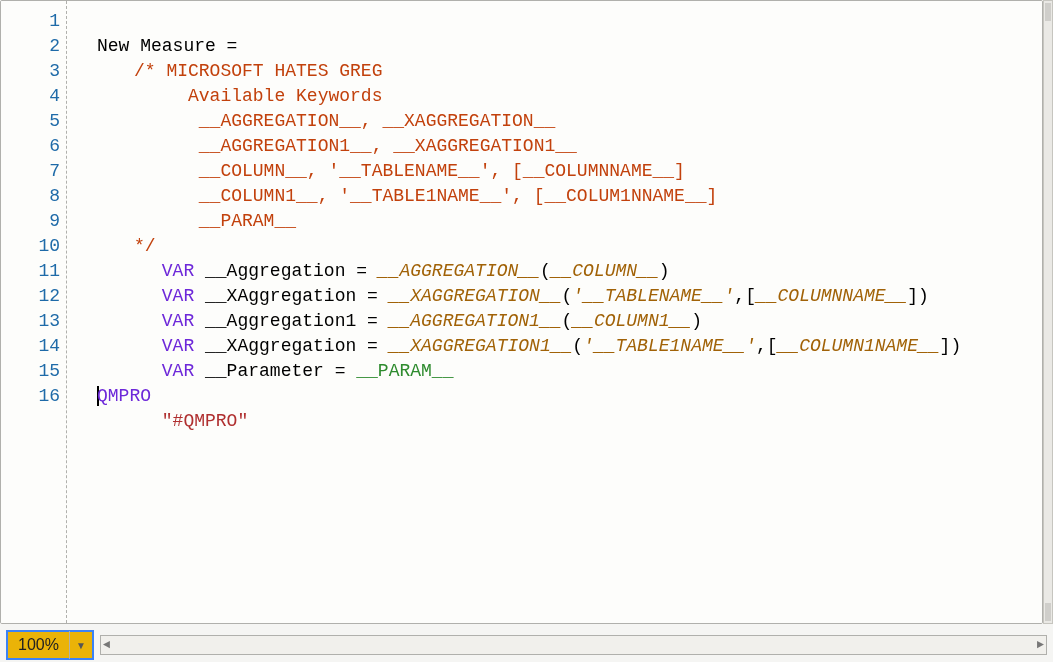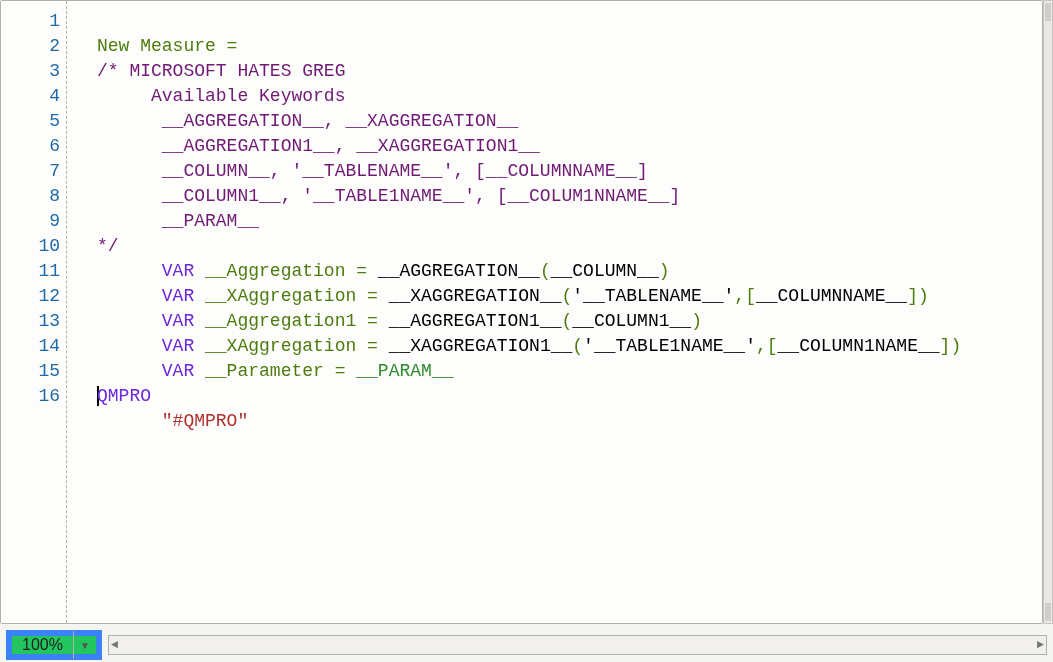--- a/index.html
+++ b/index.html
@@ -39,24 +39,24 @@
     .code {
       flex: 1;
       padding: 8px 10px 8px 30px;
       font-size: 18px;
       line-height: 25px;
       white-space: pre;
       color: #222;
       background: #fdfdfb;
       position: relative;
     }
-    .tok-black { color: #4d7c0f; }
-    .tok-comment { color: #701a75; }
+    .tok-black { color: #000000; }
+    .tok-comment { color: #c2410c; margin-left: 37px; }
     .tok-kw { color: #6d28d9; }
-    .tok-func { color: #000000; }
+    .tok-func { color: #a16207; font-style: italic; }
     .tok-funcg { color: #2e8b2e; }
     .tok-str { color: #b03030; }
     .cursor {
       display: inline-block;
       width: 2px;
       height: 20px;
       background: #000;
       vertical-align: text-bottom;
       margin-right: -2px;
     }
@@ -90,22 +90,22 @@
       display: flex;
       align-items: center;
       gap: 6px;
       padding: 4px 6px 0 6px;
       background: #f5f5f3;
     }
     .zoom-box {
       display: flex;
       align-items: center;
       height: 30px;
-      border: 6px solid #3b82f6;
-      background: #22c55e;
+      border: 2px solid #3b82f6;
+      background: #eab308;
       font-family: 'Segoe UI', Arial, sans-serif;
       font-size: 16px;
     }
     .zoom-val {
       padding: 0 10px;
       line-height: 28px;
       color: #222;
       border-right: 1px solid #b0b0ac;
     }
     .zoom-btn {

